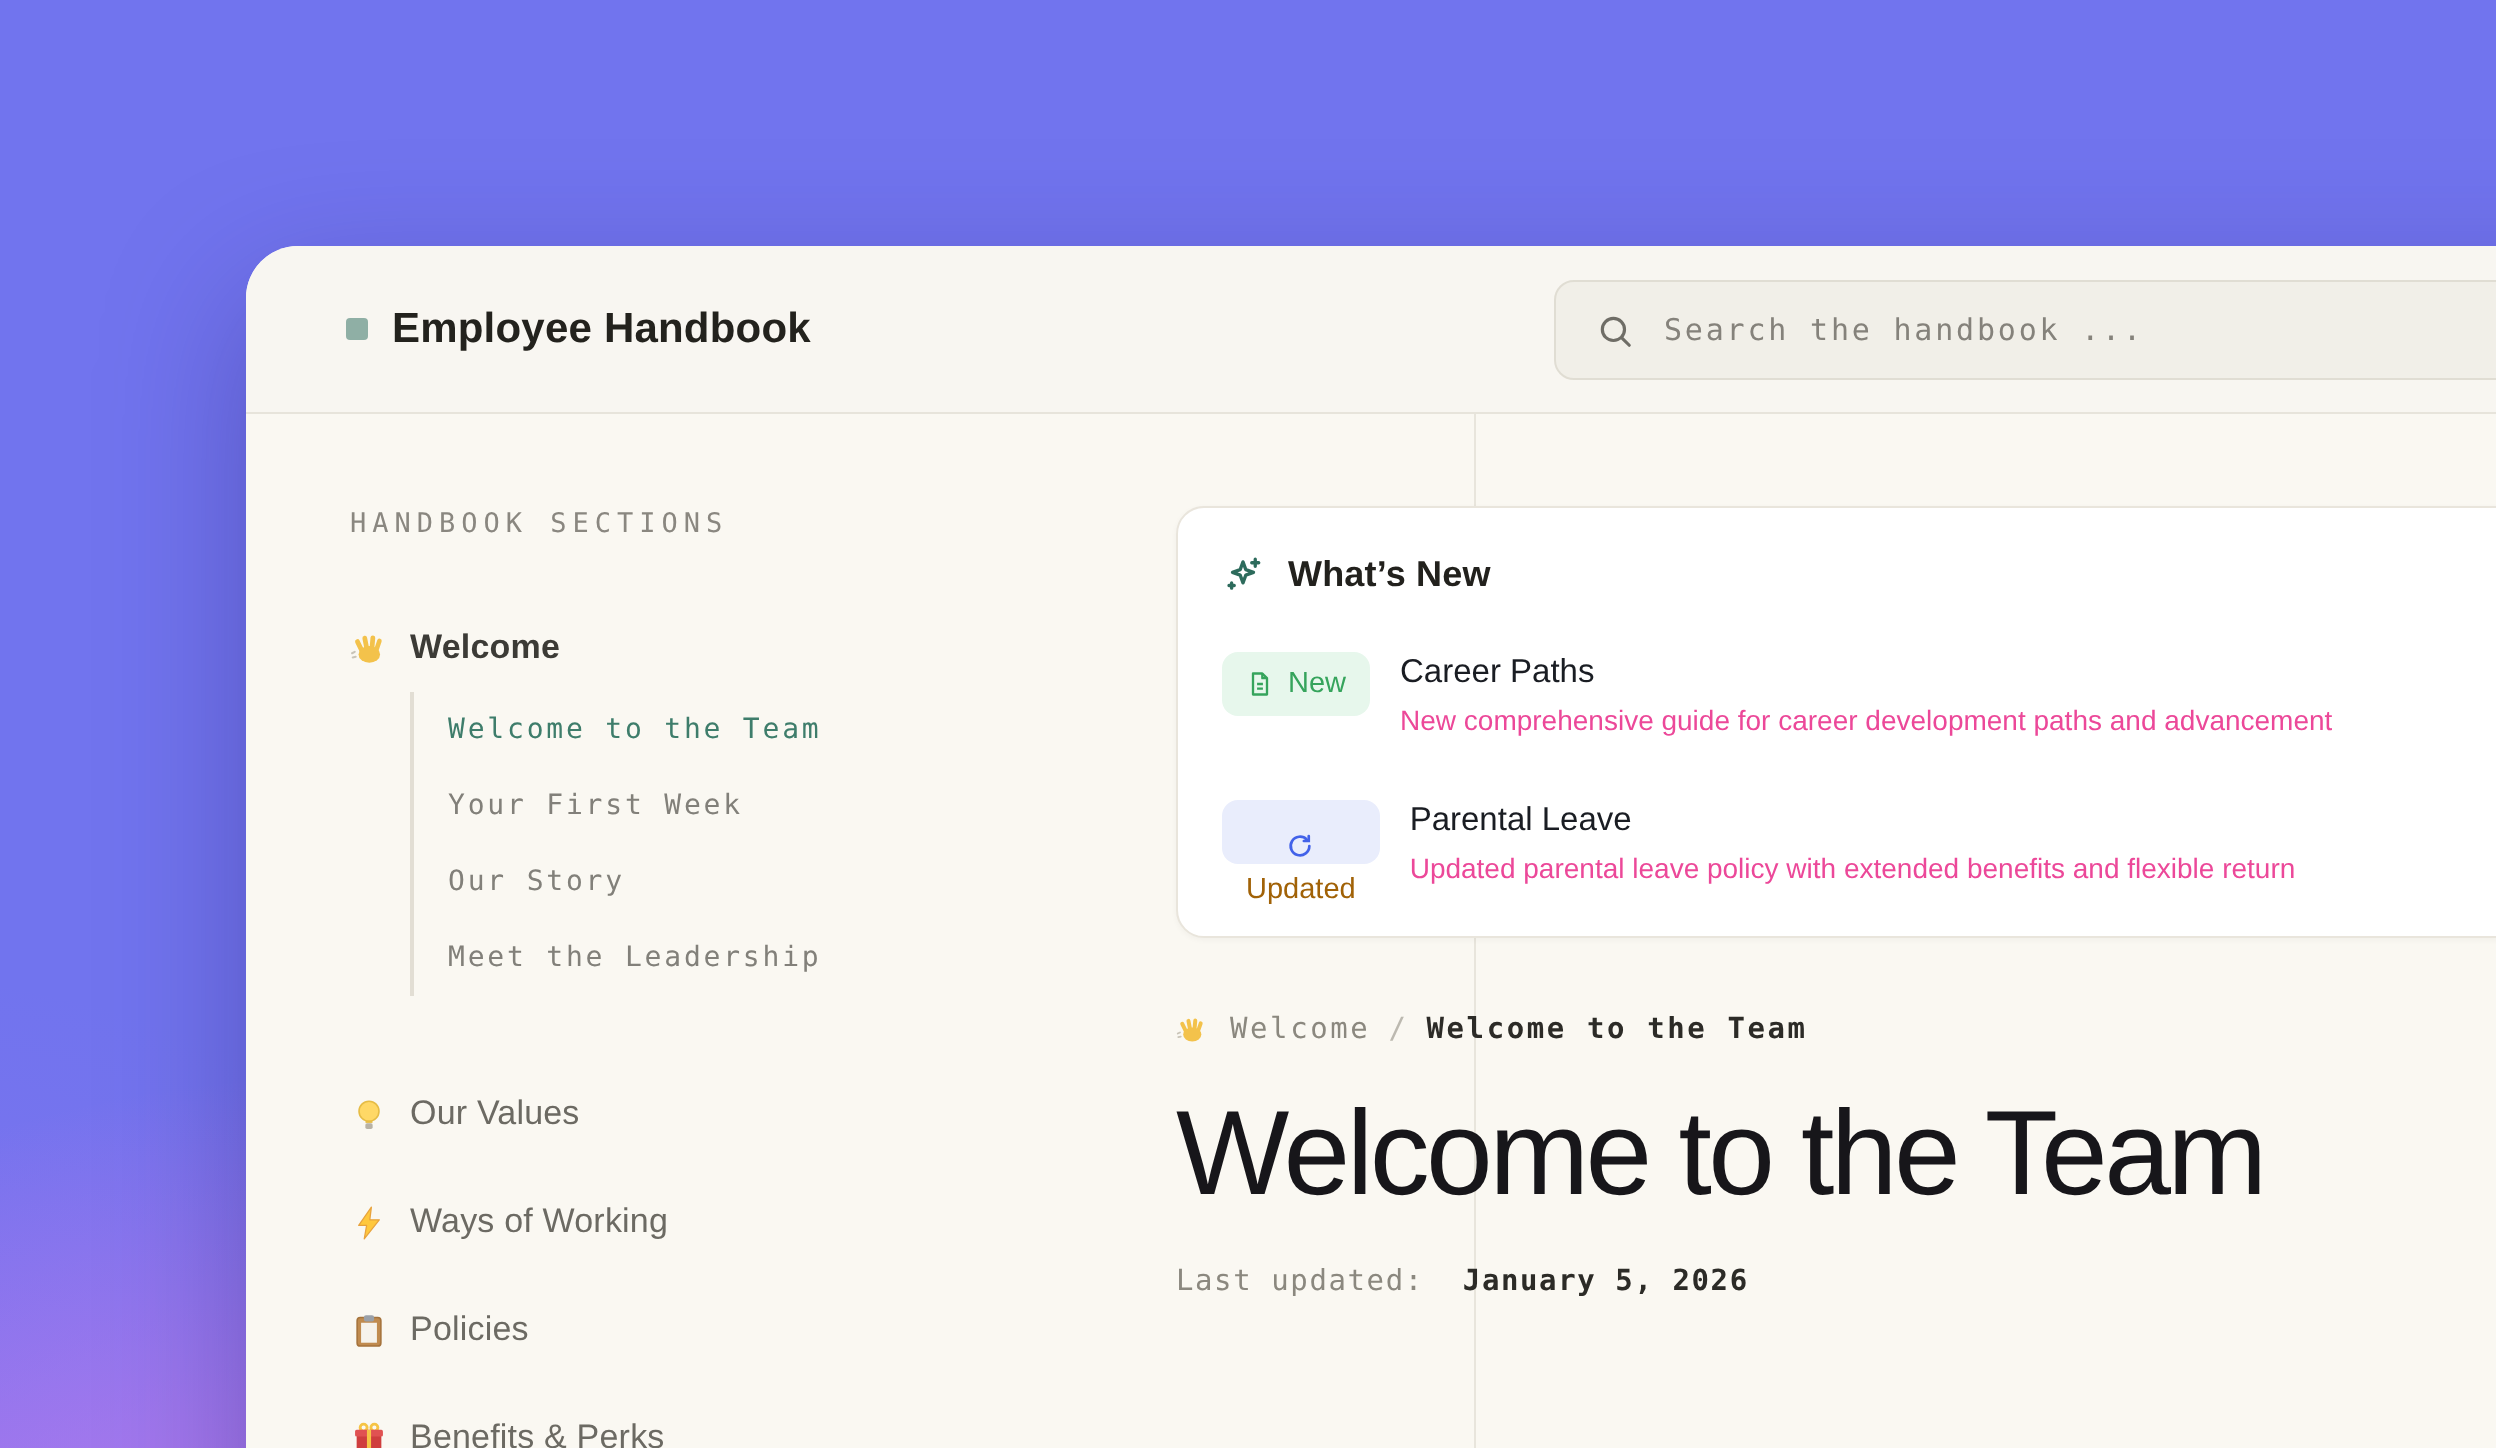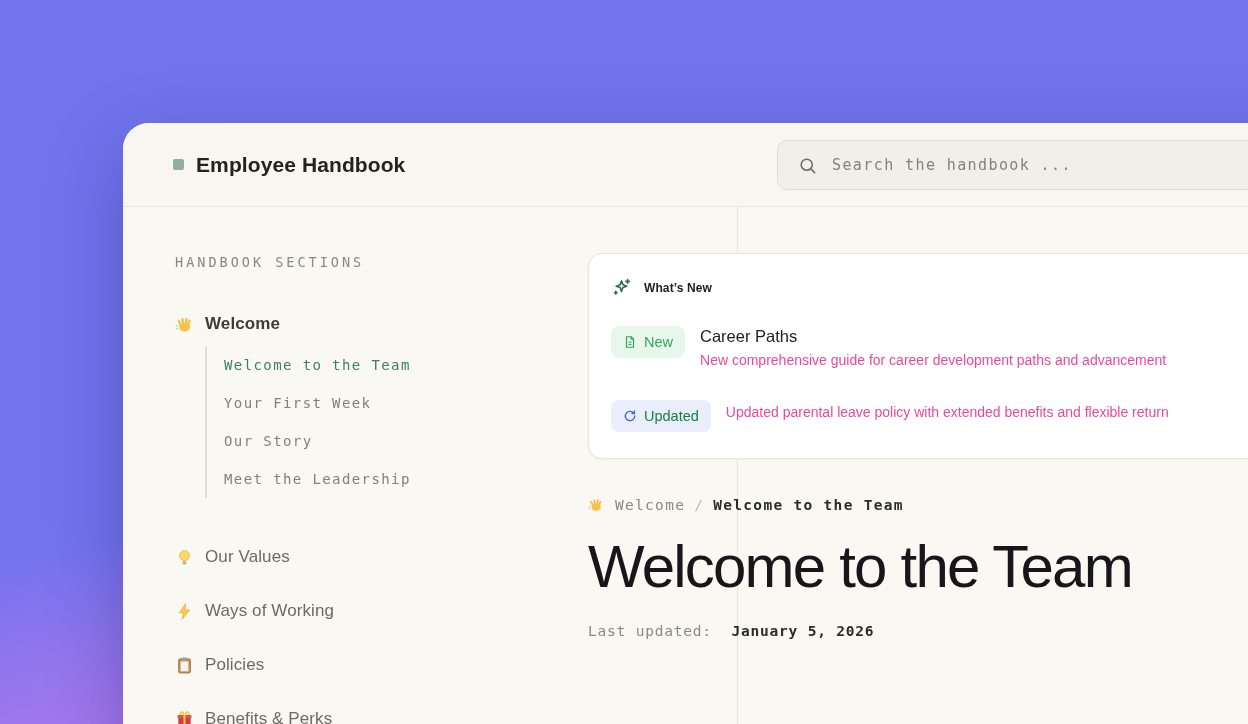--- a/index.html
+++ b/index.html
@@ -68,29 +68,29 @@
 
   
   .main { position:absolute; left:465px; top:0; width:940px; z-index:1; }
 
   .card {
     margin-top:46px; width:770px; background:#ffffff;
     border:1px solid #e9e5dc; border-radius:14px; padding:23px 22px 26px;
     box-shadow:0 1px 3px rgba(30,25,10,.04); position:relative; z-index:2;
   }
   .card-head { display:flex; align-items:center; gap:12px; }
-  .card-head .ttl { font-size:12px; font-weight:700; color:#22211d; letter-spacing:.1px; }
+  .card-head .ttl { font-size:18px; font-weight:700; color:#22211d; letter-spacing:.1px; }
   .entry { display:flex; align-items:flex-start; gap:15px; margin-top:27px; }
   .badge {
     display:inline-flex; align-items:center; gap:7px; height:27px;
     padding:16px 12px; border-radius:8px; font-size:14.5px; font-weight:500;
     white-space:nowrap; flex:0 0 auto; margin-top:1px;
   }
   .badge.new { background:#e7f7ec; color:#36a45c; }
-  .badge.updated { background:#e9edfc; color:#15803d; }
+  .badge.updated { background:#e9edfc; color:#a16207;flex-direction:column; }
   .entry .etitle { font-size:16.5px; font-weight:500; color:#1a1d23; line-height:22px; }
   .entry .edesc { margin-top:5px; font-size:14px; color:#ec4899; white-space:nowrap; overflow:hidden; }
 
   .breadcrumb {
     margin-top:38px; display:flex; align-items:center; gap:9px;
     font-family:"DejaVu Sans Mono","Liberation Mono",monospace;
     font-size:14.5px; letter-spacing:1.3px; white-space:nowrap;
   }
   .breadcrumb .crumb-section { color:#8b887f; }
   .breadcrumb .sep { color:#bcb9b0; }
@@ -244,20 +244,21 @@
             <span class="badge updated">
               <span>
                 <svg width="14" height="14" viewBox="0 0 24 24" fill="none" stroke="#4262e9" stroke-width="2.3" stroke-linecap="round">
                     <path d="M20 12a8 8 0 1 1-2.2-5.5"></path>
                     <path d="M19.5 3.5v4.2h-4.2"></path>
                   </svg>
               </span>
               <span>Updated</span>
             </span>
             <div>
+              <div class="etitle">Parental Leave</div>
               <div class="edesc">Updated parental leave policy with extended benefits and flexible return</div>
             </div>
           </div>
         </div>
 
         <div class="breadcrumb">
           <span style="margin-right:2px;">
             <svg viewBox="0 0 24 24" width="16" height="16">
               <g stroke="#c9c4b8" stroke-width="1.3" stroke-linecap="round" fill="none">
                   <path d="M3 13.8l-1.7.9M3.6 16.9l-1.9.4"></path>

